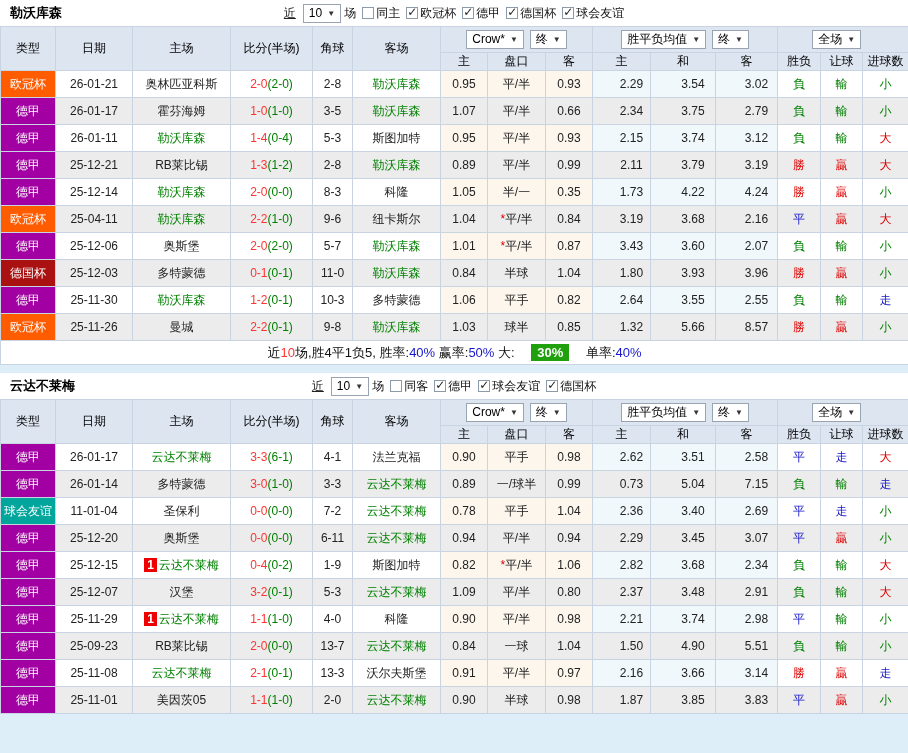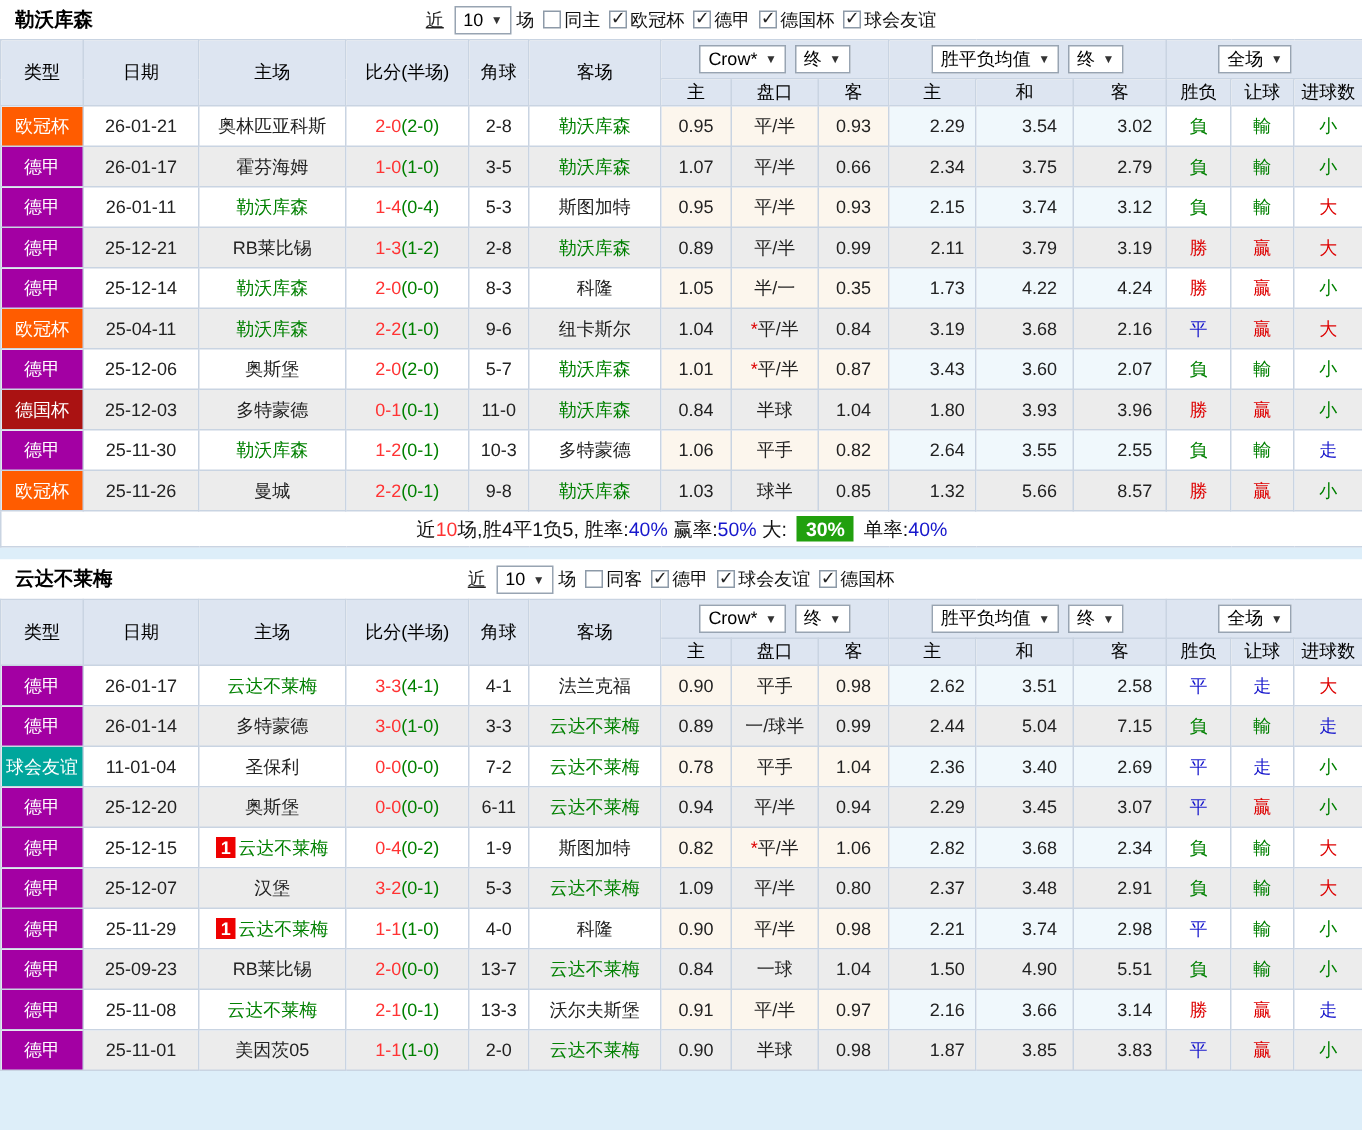--- a/index.html
+++ b/index.html
@@ -85,21 +85,21 @@
   }
   td.res-g { color:var(--c-green,#008000); }
   td.res-r { color:var(--c-red,#dd0000); }
   td.res-b { color:var(--c-blue,#1616cc); }
 
   
   tr.sumrow td { height:24px; background:#fff; font-size:13px; text-align:center; }
   .sum-k { color:#111; }
   .sum-r { color:var(--c-score,#ff3333); }
   .sum-b { color:var(--c-blue,#2a2ad2); }
-  .sum-wg { background:var(--c-sumgreen,#21a00e); color:#fff; padding:1px 6px; margin:0 3px; font-weight:bold; }
+  .sum-wg { background:var(--c-sumgreen,#21a00e); color:#fff; padding:1px 6px; margin:0 13px; font-weight:bold; }
 
   .gap { height:8px; }
 </style>
 </head>
 <body>
 
 <div class="panel">
   <div id="sections">
       <div class="section">
         <div class="sec-head">
@@ -397,21 +397,21 @@
               <th>胜负</th>
               <th>让球</th>
               <th>进球数</th>
             </tr>
           </thead>
           <tbody>
             <tr class="mrow">
               <td class="type" style="background:#a300a3">德甲</td>
               <td>26-01-17</td>
               <td><span class="tg">云达不莱梅</span></td>
-              <td><span class="fs">3-3</span><span class="hs">(4-1)</span></td>
+              <td><span class="fs">3-3</span><span class="hs">(6-1)</span></td>
               <td>4-1</td>
               <td><span class="">法兰克福</span></td>
               <td class="cream">0.90</td>
               <td class="cream">平手</td>
               <td class="cream">0.98</td>
               <td class="lblue">2.62</td>
               <td class="lblue">3.51</td>
               <td class="lblue">2.58</td>
               <td class="res-b">平</td>
               <td class="res-b">走</td>
@@ -420,21 +420,21 @@
             <tr class="mrow">
               <td class="type" style="background:#a300a3">德甲</td>
               <td>26-01-14</td>
               <td><span class="">多特蒙德</span></td>
               <td><span class="fs">3-0</span><span class="hs">(1-0)</span></td>
               <td>3-3</td>
               <td><span class="tg">云达不莱梅</span></td>
               <td class="cream">0.89</td>
               <td class="cream">一/球半</td>
               <td class="cream">0.99</td>
-              <td class="lblue">2.44</td>
+              <td class="lblue">0.73</td>
               <td class="lblue">5.04</td>
               <td class="lblue">7.15</td>
               <td class="res-g">負</td>
               <td class="res-g">輸</td>
               <td class="res-b">走</td>
             </tr>
             <tr class="mrow">
               <td class="type" style="background:#00a69c">球会友谊</td>
               <td>11-01-04</td>
               <td><span class="">圣保利</span></td>

